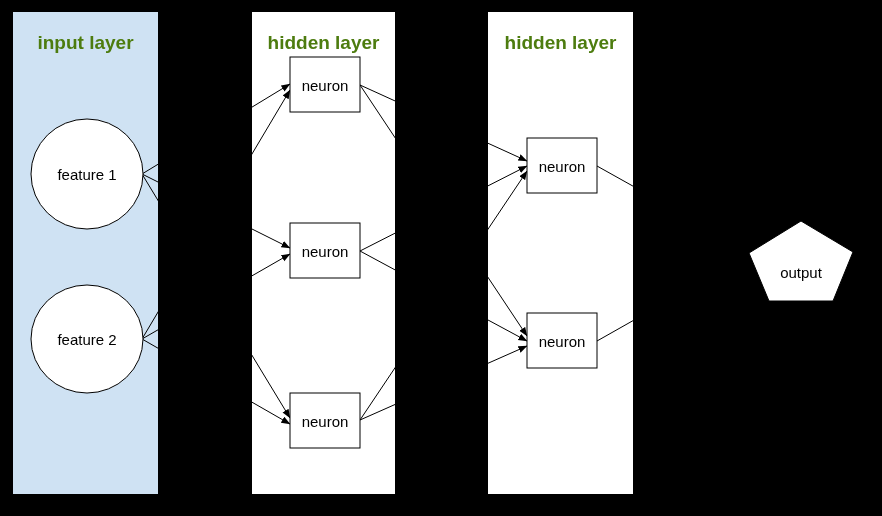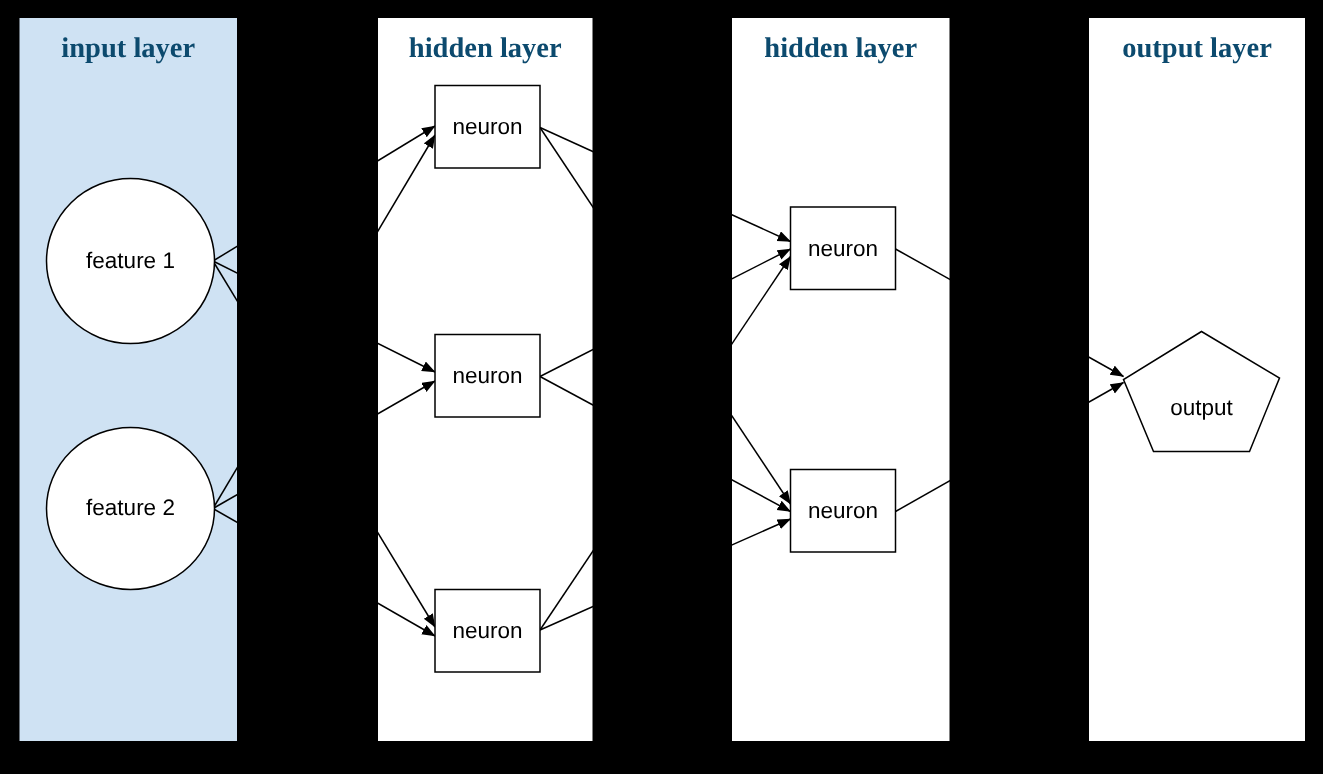--- a/index.html
+++ b/index.html
@@ -17,27 +17,26 @@
   }
   .panel {
     position: absolute;
     top: 12px;
     height: 482px;
     background: #ffffff;
     box-sizing: border-box;
   }
   .panel.input-bg { background: #cfe2f3; }
   .panel-title {
-    margin-top: 10px;
+    margin-top: 20px;
     text-align: center;
     font-size: 19px;
     font-weight: bold;
-    color: #0c4a6e;
+    color: #4d7c0f;
     line-height: 22px;
-    font-family: Liberation Serif, serif;
   }
   .overlay {
     position: absolute;
     left: 0;
     top: 0;
     width: 882px;
     height: 516px;
   }
   .node-shape {
     fill: #ffffff;
@@ -65,23 +64,20 @@
   </div>
 
   <div class="panel" style="left:252px; width:143px;">
     <div class="panel-title">hidden layer</div>
   </div>
 
   <div class="panel" style="left:488px; width:145px;">
     <div class="panel-title">hidden layer</div>
   </div>
 
-  <div class="panel" style="left:726px; width:144px;">
-    <div class="panel-title">output layer</div>
-  </div>
 
   <svg class="overlay" viewBox="0 0 882 516">
     <defs>
       <marker id="arrowhead" markerUnits="userSpaceOnUse" markerWidth="10" markerHeight="8" refX="8.6" refY="3.5" orient="auto">
         <path d="M0,0 L9,3.5 L0,7 Z" fill="#000000"></path>
       </marker>
     </defs>
 
     <g>
       <line class="edge" x1="142" y1="174" x2="290" y2="84" marker-end="url(#arrowhead)"></line>

